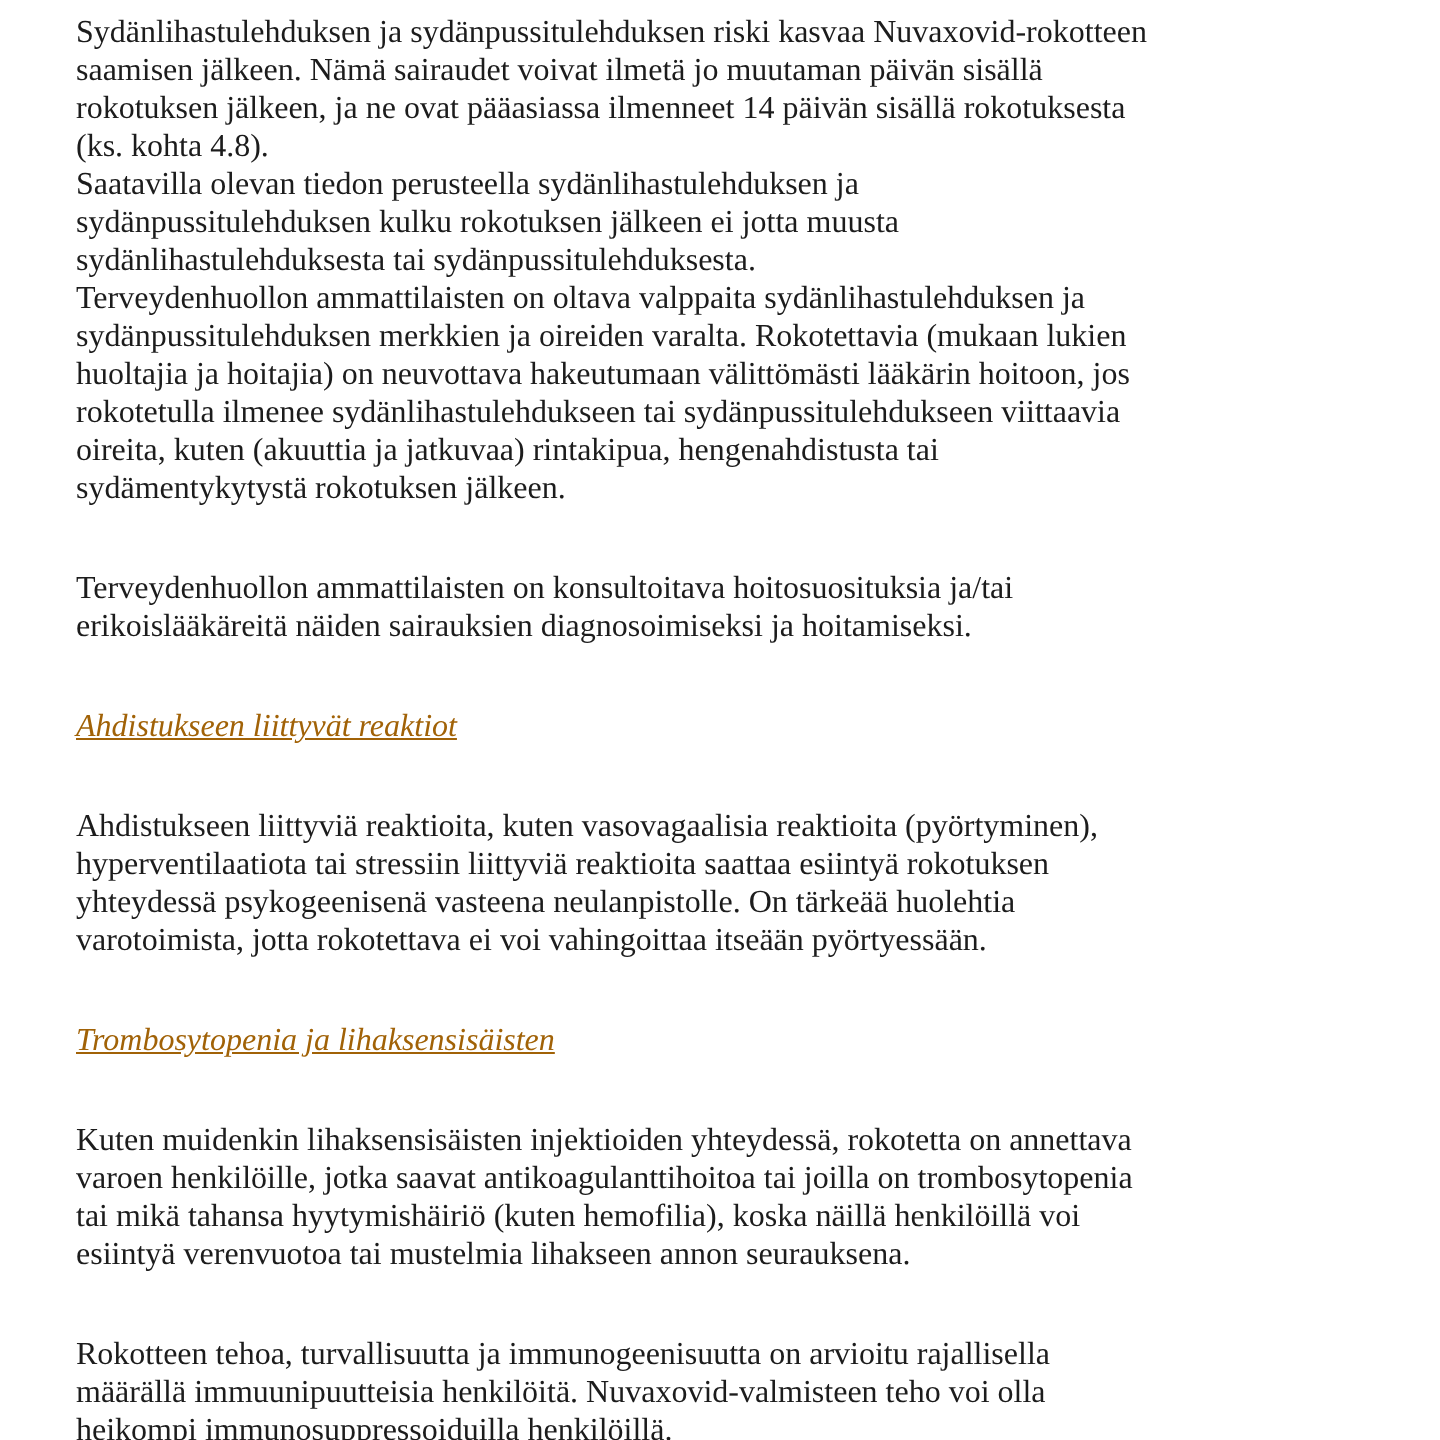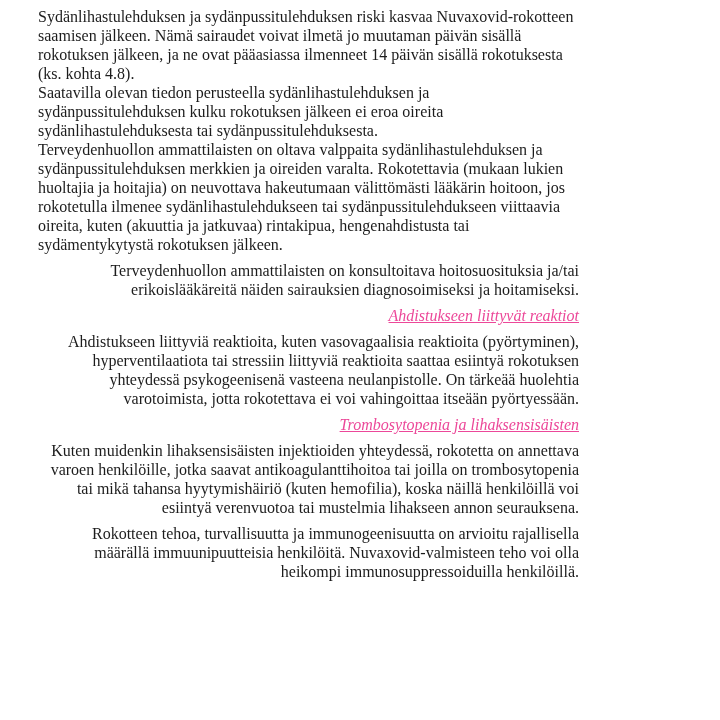--- a/index.html
+++ b/index.html
@@ -25,34 +25,33 @@
     margin: 0;
     text-align: left;
   }
   .heading {
     margin: 0;
     font-style: italic;
     font-weight: normal;
     font-size: 16px;
     line-height: 19px;
     text-decoration: underline;
-    color: #ec4899;
+    color: #a16207;
   }
   .gap {
-    margin-top: 7px;
-    text-align: right;
+    margin-top: 31px;
   }
 </style>
 </head>
 <body>
 
 <div class="page">
   <p class="para">Sydänlihastulehduksen ja sydänpussitulehduksen riski kasvaa Nuvaxovid-rokotteen saamisen jälkeen. Nämä sairaudet voivat ilmetä jo muutaman päivän sisällä rokotuksen jälkeen, ja ne ovat pääasiassa ilmenneet 14 päivän sisällä rokotuksesta (ks. kohta 4.8).</p>
 
-  <p class="para">Saatavilla olevan tiedon perusteella sydänlihastulehduksen ja sydänpussitulehduksen kulku rokotuksen jälkeen ei eroa oireita sydänlihastulehduksesta tai sydänpussitulehduksesta.</p>
+  <p class="para">Saatavilla olevan tiedon perusteella sydänlihastulehduksen ja sydänpussitulehduksen kulku rokotuksen jälkeen ei jotta muusta sydänlihastulehduksesta tai sydänpussitulehduksesta.</p>
 
   <p class="para">Terveydenhuollon ammattilaisten on oltava valppaita sydänlihastulehduksen ja sydänpussitulehduksen merkkien ja oireiden varalta. Rokotettavia (mukaan lukien huoltajia ja hoitajia) on neuvottava hakeutumaan välittömästi lääkärin hoitoon, jos rokotetulla ilmenee sydänlihastulehdukseen tai sydänpussitulehdukseen viittaavia oireita, kuten (akuuttia ja jatkuvaa) rintakipua, hengenahdistusta tai sydämentykytystä rokotuksen jälkeen.</p>
 
   <p class="para gap">Terveydenhuollon ammattilaisten on konsultoitava hoitosuosituksia ja/tai erikoislääkäreitä näiden sairauksien diagnosoimiseksi ja hoitamiseksi.</p>
 
   <h3 class="heading gap">Ahdistukseen liittyvät reaktiot</h3>
 
   <p class="para gap">Ahdistukseen liittyviä reaktioita, kuten vasovagaalisia reaktioita (pyörtyminen), hyperventilaatiota tai stressiin liittyviä reaktioita saattaa esiintyä rokotuksen yhteydessä psykogeenisenä vasteena neulanpistolle. On tärkeää huolehtia varotoimista, jotta rokotettava ei voi vahingoittaa itseään pyörtyessään.</p>
 
 

